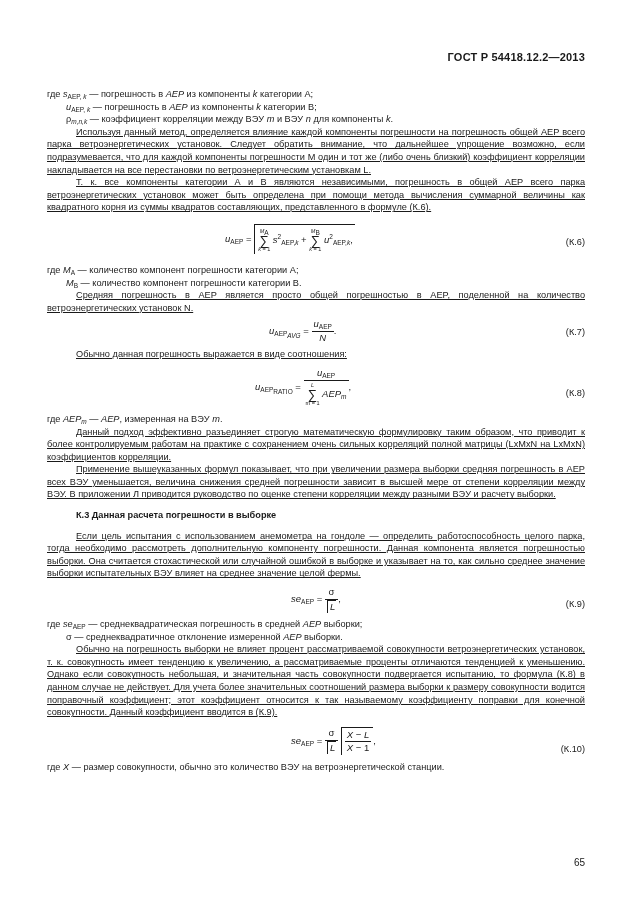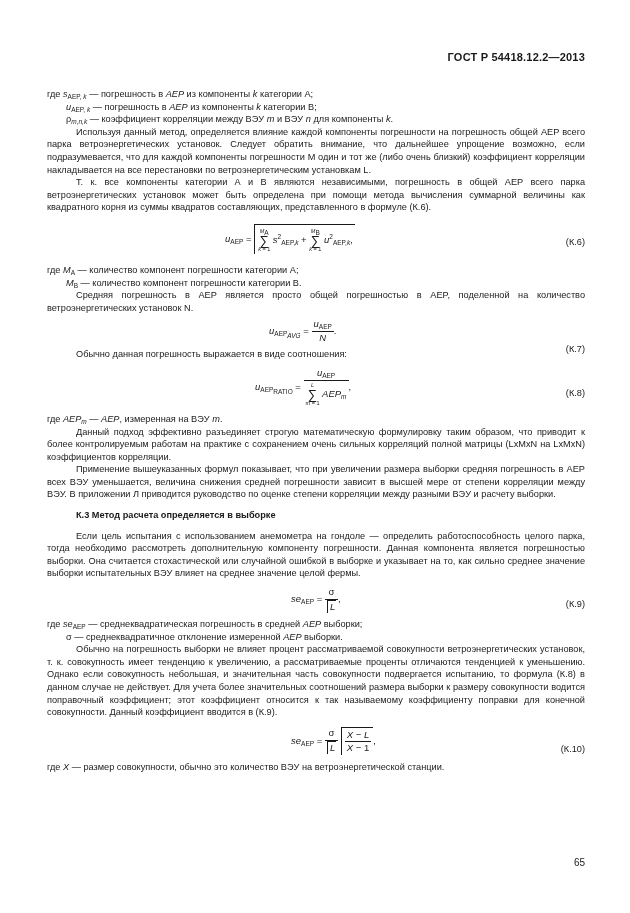--- a/index.html
+++ b/index.html
@@ -1,20 +1,20 @@
 <!DOCTYPE html>
 <html><head>
 <meta charset="utf-8">
 <style>
   html, body { margin: 0; padding: 0; background: #ffffff; }
   body { width: 630px; height: 913px; position: relative; overflow: hidden;
          font-family: "Liberation Sans", sans-serif; color: #1a1a1a; font-size: 9.2px; line-height: 12.6px; }
   .header { position: absolute; top: 51px; right: 45px; font-weight: bold; font-size: 11px; letter-spacing: 0.2px; padding-left: 34px; }
   .content { position: absolute; left: 47px; top: 88px; width: 538px; }
-  p { margin: 0; text-align: justify; }
+  p { margin: 0; text-align: justify; text-decoration: underline; }
   .ind { text-indent: 29px; }
   .def { margin: 0; }
   .def2 { padding-left: 19px; }
   i { font-style: italic; }
   sub { font-size: 6.5px; vertical-align: -2px; line-height: 0; }
   sup { font-size: 6.5px; vertical-align: 4px; line-height: 0; }
   .formula { position: relative; height: 40px; }
   .fcontent { position: absolute; text-align: center; white-space: nowrap; font-size: 9.5px; }
   .fnum { position: absolute; right: 0; }
   .frac { display: inline-block; vertical-align: middle; text-align: center; }
@@ -47,37 +47,37 @@
   </div>
 
   <div class="def">где <i>M</i><sub>A</sub> — количество компонент погрешности категории А;</div>
   <div class="def def2"><i>M</i><sub>B</sub> — количество компонент погрешности категории В.</div>
   <p class="ind">Средняя погрешность в AEP является просто общей погрешностью в AEP, поделенной на количество ветроэнергетических установок N.</p>
 
   <div class="formula" style="height:34px;">
     <div class="fcontent" style="left:222px; top:4px;">
       <i>u</i><sub>AEP<sub><i>AVG</i></sub></sub> = <span class="frac"><span class="n"><i>u</i><sub>AEP</sub></span><span class="d"><i>N</i></span></span>.
     </div>
-    <div class="fnum" style="top:29px;">(К.7)</div>
+    <div class="fnum" style="top:12px;">(К.7)</div>
   </div>
 
   <p class="ind">Обычно данная погрешность выражается в виде соотношения:</p>
 
   <div class="formula" style="height:52px;">
     <div class="fcontent" style="left:208px; top:6px;">
       <i>u</i><sub>AEP<sub>RATIO</sub></sub> = <span class="frac"><span class="n"><i>u</i><sub>AEP</sub></span><span class="d"><span class="sum"><span class="lim"><i>L</i></span><span class="big">∑</span><span class="lim">m = 1</span></span> <i>AEP</i><sub><i>m</i></sub></span></span>,
     </div>
     <div class="fnum" style="top:26px;">(К.8)</div>
   </div>
 
   <div class="def">где <i>AEP</i><sub><i>m</i></sub> — <i>AEP</i>, измеренная на ВЭУ <i>m</i>.</div>
   <p class="ind">Данный подход эффективно разъединяет строгую математическую формулировку таким образом, что приводит к более контролируемым работам на практике с сохранением очень сильных корреляций полной матрицы (LxMxN на LxMxN) коэффициентов корреляции.</p>
   <p class="ind">Применение вышеуказанных формул показывает, что при увеличении размера выборки средняя погрешность в AEP всех ВЭУ уменьшается, величина снижения средней погрешности зависит в высшей мере от степени корреляции между ВЭУ. В приложении Л приводится руководство по оценке степени корреляции между разными ВЭУ и расчету выборки.</p>
 
-  <div class="h3">К.3 Метод расчета определяется в выборке</div>
+  <div class="h3">К.3 Данная расчета погрешности в выборке</div>
 
   <p class="ind">Если цель испытания с использованием анемометра на гондоле — определить работоспособность целого парка, тогда необходимо рассмотреть дополнительную компоненту погрешности. Данная компонента является погрешностью выборки. Она считается стохастической или случайной ошибкой в выборке и указывает на то, как сильно среднее значение выборки испытательных ВЭУ влияет на среднее значение целой фермы.</p>
 
   <div class="formula" style="height:38px;">
     <div class="fcontent" style="left:244px; top:6px;">
       <i>se</i><sub>AEP</sub> = <span class="frac"><span class="n">σ</span><span class="d"><span class="sqrt" style="padding:0 1px 0 2px;"><i>L</i></span></span></span>,
     </div>
     <div class="fnum" style="top:18px;">(К.9)</div>
   </div>
 

